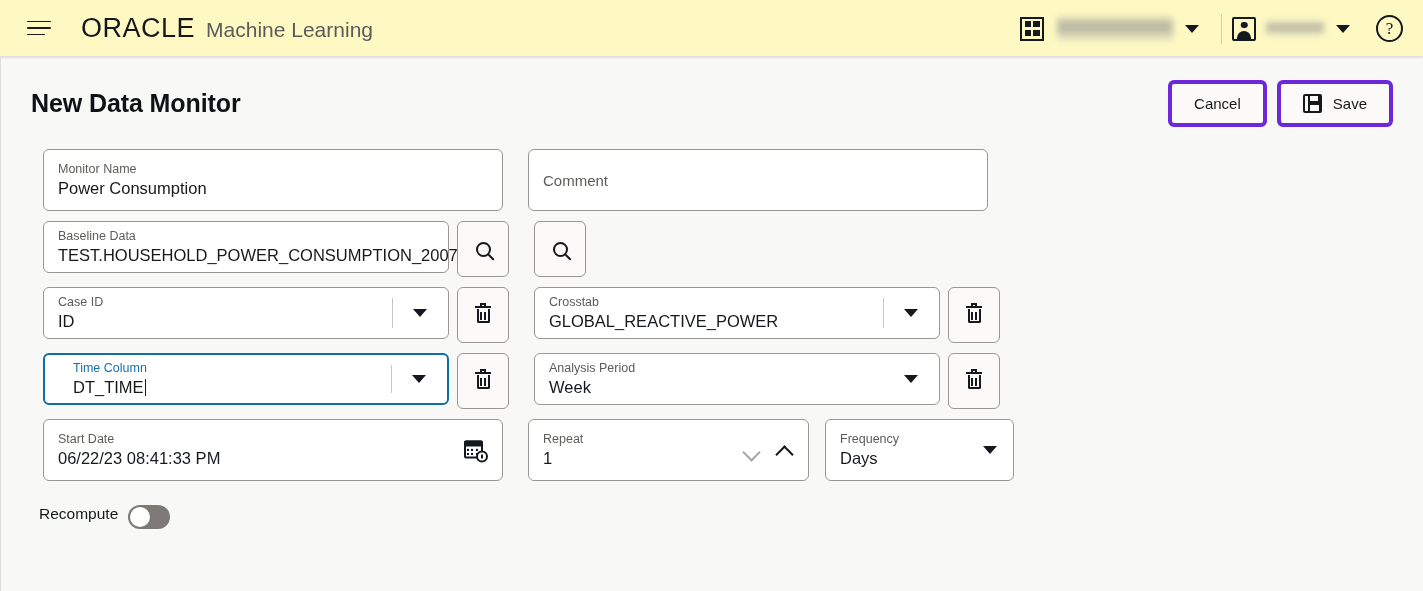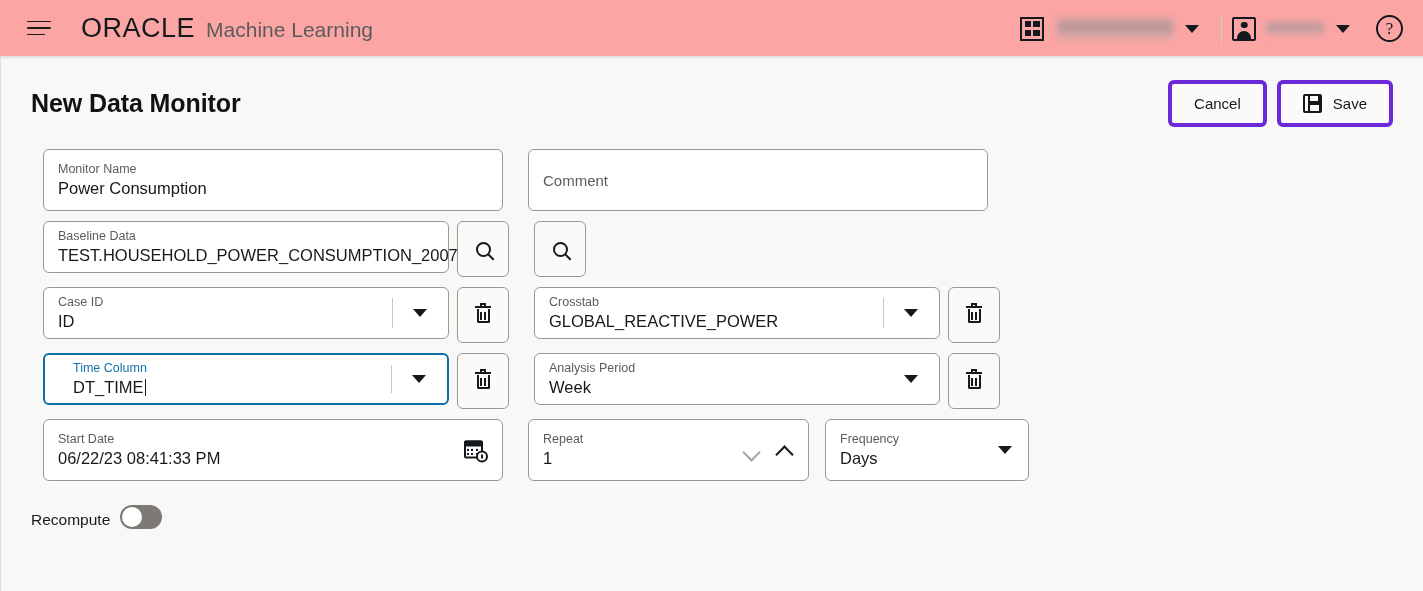--- a/index.html
+++ b/index.html
@@ -9,21 +9,21 @@
     background: #f8f8f7;
     font-family: "Liberation Sans", sans-serif;
     overflow: hidden;
   }
 
   
   .topbar {
     position: relative;
     height: 57px;
     width: 1423px;
-    background: #fca5a5;
+    background: #fef9c3;
     border-bottom: 1px solid #e3e1df;
     box-shadow: 0 1px 2px rgba(0,0,0,0.10);
     display: flex;
     align-items: center;
     z-index: 5;
   }
   .hamburger {
     margin-left: 27px;
     width: 26px; height: 26px;
     display: flex; flex-direction: column; justify-content: center;
@@ -179,21 +179,21 @@
     border: 1px solid #9a9894;
     border-radius: 6px;
     height: 52px;
     display: flex; flex-direction: column; justify-content: center;
     padding: 0 14px;
     cursor: text;
   }
   .field.w460 { width: 460px; }
   .field.w406 { width: 406px; }
   .field.w281 { width: 281px; }
-  .field.w178 { width: 204px; }
+  .field.w178 { width: 189px; }
   .field.h62 { height: 62px; }
   .field-label {
     font-size: 12.5px;
     color: #5d5c59;
     line-height: 15px;
     margin-bottom: 1px;
   }
   .field-value {
     font-size: 16.5px;
     color: #16191c;
@@ -340,22 +340,22 @@
     border-right: 2.4px solid currentColor;
     border-bottom: 2.4px solid currentColor;
     transform: rotate(45deg);
   }
   .chev.down { color: #a8a6a3; }
   .chev.up { color: #14181f; }
   .chev.up::before { transform: rotate(-135deg); top: 5px; }
 
   
   .recompute-row {
-    display: flex; align-items: flex-end;
-    padding: 14px 30px 0 30px;
+    display: flex; align-items: flex-start;
+    padding: 14px 30px 0 38px;
     gap: 10px;
   }
   .recompute-label { font-size: 15.5px; color: #16191c; }
   .toggle {
     width: 42px; height: 24px;
     border-radius: 13px;
     background: #7d7a76;
     position: relative;
     cursor: pointer;
   }

